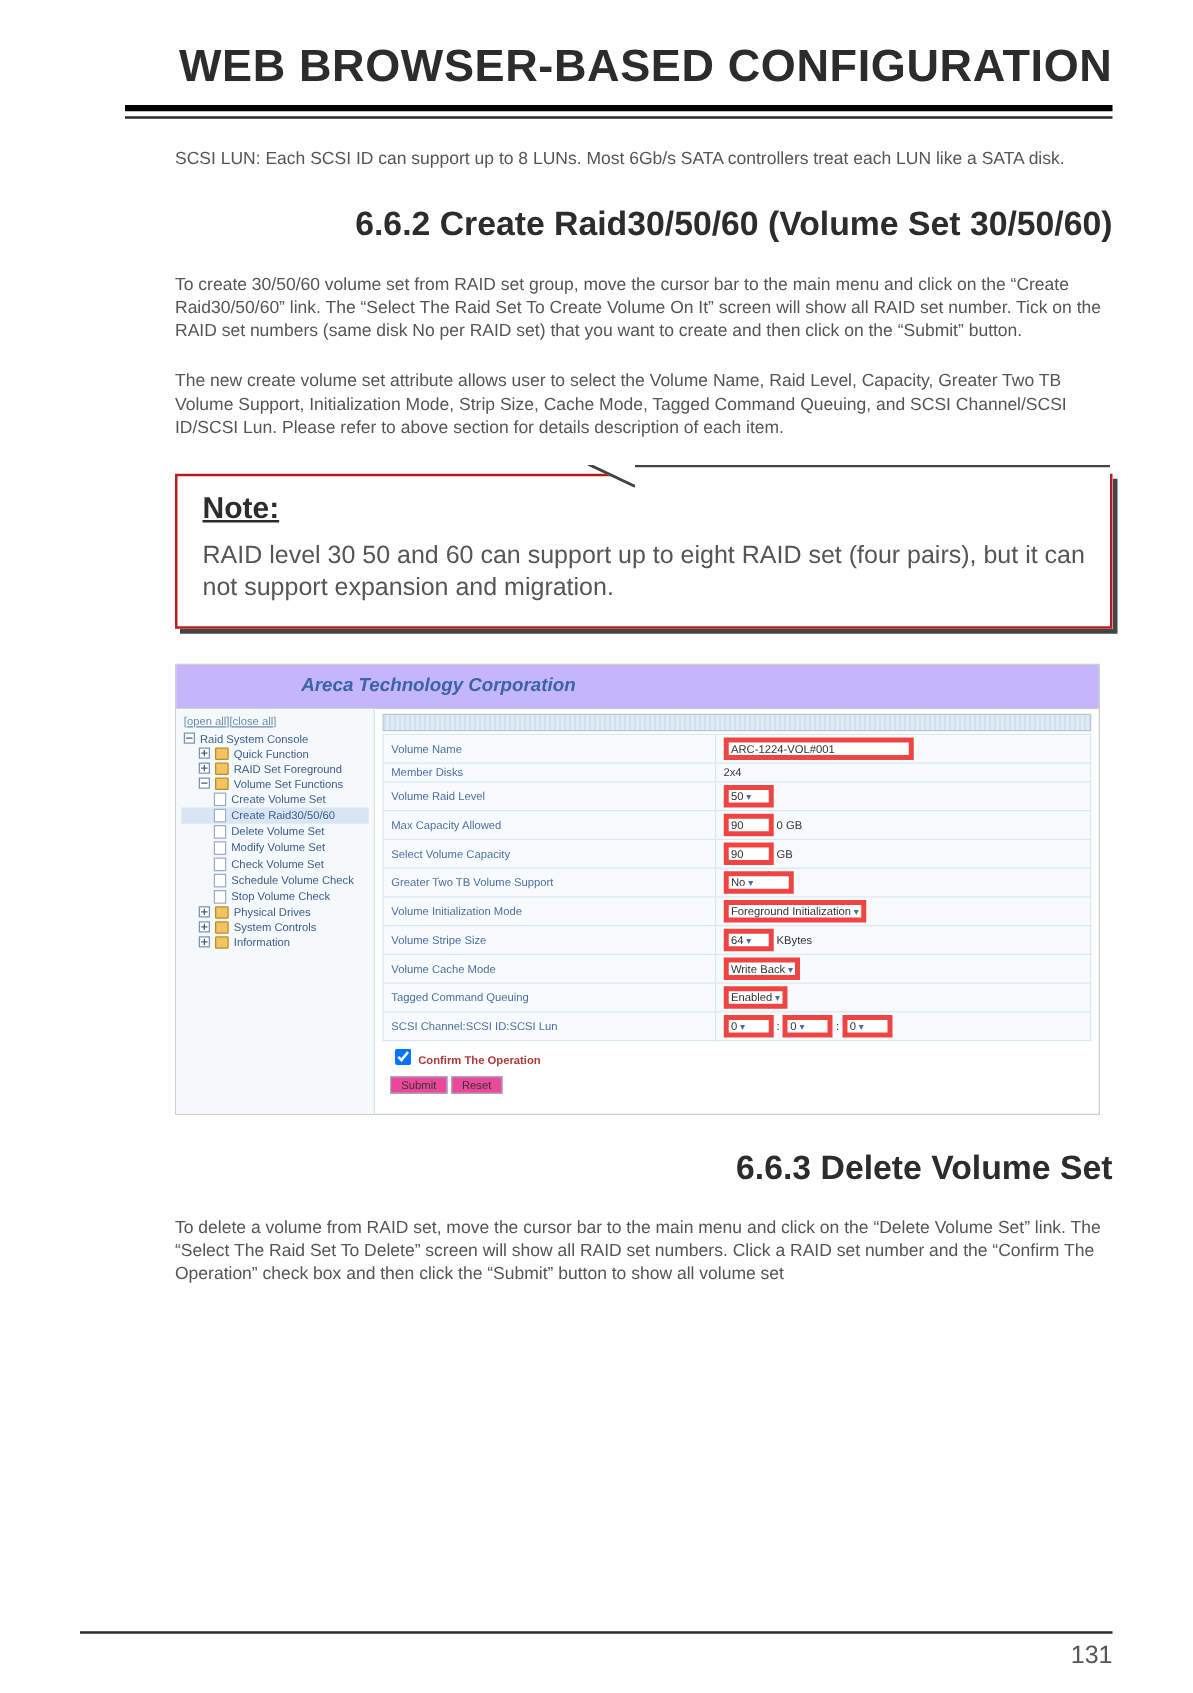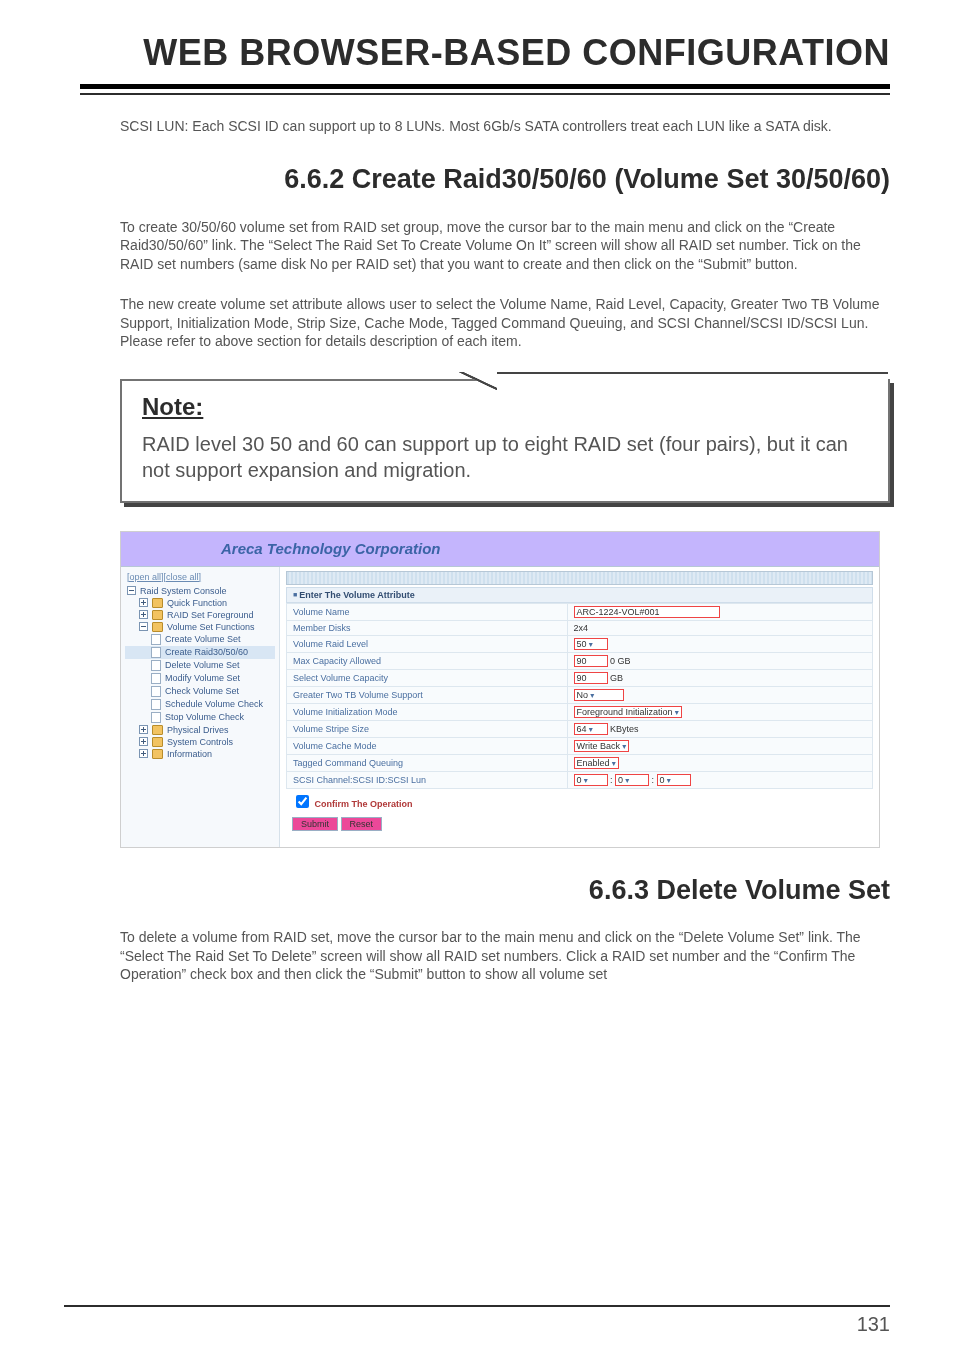--- a/index.html
+++ b/index.html
@@ -9,21 +9,21 @@
     background: #fff;
     font-family: Verdana, Geneva, sans-serif;
     color: #3f3f3f;
     width: 954px;
   }
   .page {
     width: 954px;
     min-height: 1354px;
     position: relative;
     box-sizing: border-box;
-    padding: 32px 64px 0 80px;
+    padding: 32px 64px 0 100px;
   }
   .header-title {
     font-size: 36px;
     font-weight: 900;
     text-align: right;
     letter-spacing: 0.5px;
     color: #2c2c2c;
   }
   .header-rule {
     margin-top: 10px;
@@ -40,21 +40,21 @@
   .h2 {
     font-size: 27px;
     font-weight: 900;
     color: #2c2c2c;
     margin: 28px 0 0 0;
     line-height: 1.2;
     text-align: right;
   }
   .note-box {
     margin: 28px 0 0 40px;
-    border: 2px solid #737373;
+    border: 2px solid #b91c1c;
     box-shadow: 4px 4px 0 #444;
     position: relative;
     padding: 12px 16px 18px 20px;
   }
   .note-tab-wrap {
     position: absolute;
     top: -9px;
     left: 44%;
     width: 56%;
     display:flex;
@@ -153,21 +153,21 @@
   }
   table.form { width: 100%; border-collapse: collapse; }
   table.form td {
     border: 1px solid #dde7ef;
     padding: 2px 6px;
     color: #4a6fa0;
     background: #f8fbfd;
   }
   table.form td.val { color: #333; }
   .ctl {
-    border: 1px solid #ef4444;
+    border: 4px solid #ef4444;
     background: #fff;
     padding: 0 2px;
     font-size: 9px;
     display: inline-block;
     min-width: 28px;
   }
   .ctl.sel::after {
     content: ' ▾';
     font-size: 8px;
     color: #4a6fa0;
@@ -290,21 +290,20 @@
             <span>System Controls</span>
           </div>
         <div class="tree-item sub">
             <span class="plusbox plus"></span>
             <span class="folder"></span>
             <span>Information</span>
           </div>
       </div>
       <div class="main">
         <div class="banner"></div>
-        <div class="section-title">Enter The Volume Attribute</div>
         <table class="form">
           <tbody>
               <tr>
                 <td>Volume Name</td>
               <td class="val"><span class="ctl" style="min-width:140px">ARC-1224-VOL#001</span></td>
               </tr>
           <tr>
                 <td>Member Disks</td>
               <td class="val">2x4</td>
               </tr>

